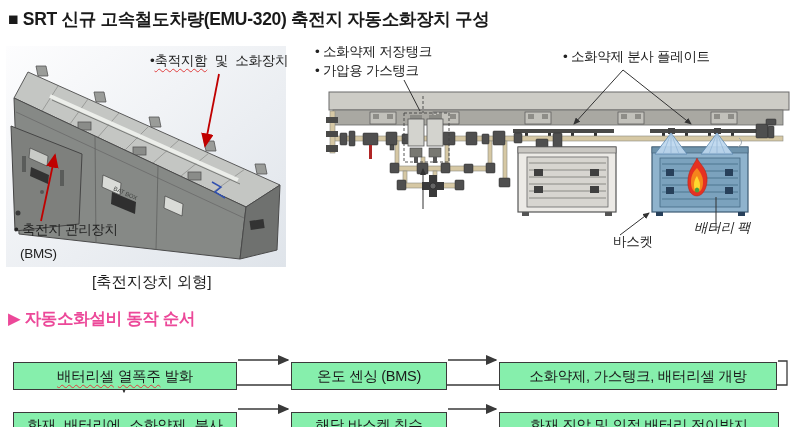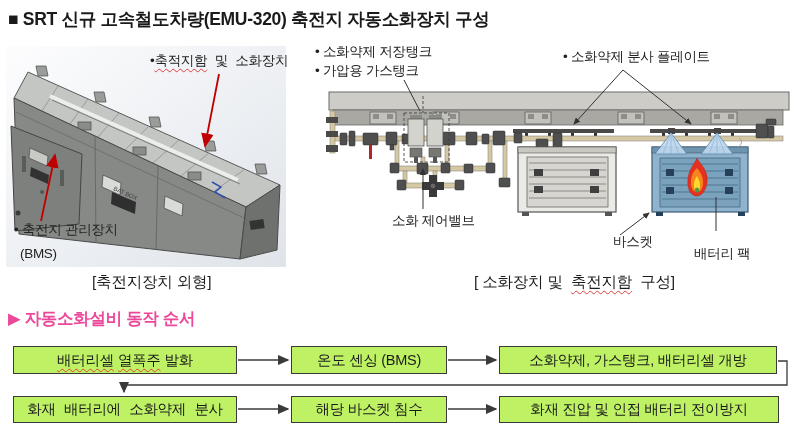--- a/index.html
+++ b/index.html
@@ -6,23 +6,23 @@
   #stage{position:relative;width:800px;height:427px;background:#ffffff;overflow:hidden;
          font-family:"Liberation Sans","DejaVu Sans",sans-serif;color:#1f1f1f;}
   .abs{position:absolute;}
   #title{left:8px;top:7px;font-size:17.5px;font-weight:bold;color:#1a1a1a;letter-spacing:-0.3px;white-space:nowrap;}
   .lbl{font-size:13.5px;color:#222;white-space:nowrap;letter-spacing:-0.3px;}
   .cap{font-size:15.5px;color:#1d1d1d;white-space:nowrap;letter-spacing:-0.2px;}
   .sq{text-decoration:underline wavy #e04040;text-decoration-thickness:1px;text-underline-offset:3px;}
   .w{display:inline-block;}
   .gap{margin-left:4px;}
   #flow-heading{left:8px;top:308px;font-size:16.5px;font-weight:bold;color:#ec4899;letter-spacing:-0.3px;}
-  .step{position:absolute;border:1.5px solid #3a3a3a;background:#bef264;display:flex;
+  .step{position:absolute;border:1.5px solid #3a3a3a;background:#86efac;display:flex;
         align-items:center;justify-content:center;font-size:14.5px;color:#1b1b1b;
-        letter-spacing:-0.3px;white-space:nowrap;box-sizing:border-box;}
+        letter-spacing:-0.3px;white-space:nowrap;box-sizing:border-box;margin-top:16px;}
   #gfx{position:absolute;left:0;top:0;}
 </style>
 </head>
 <body>
 
 <div id="stage">
 
 <svg id="gfx" width="800" height="427" viewBox="0 0 800 427">
   <defs>
     <linearGradient id="lbg" x1="0" y1="0" x2="1" y2="1">
@@ -303,28 +303,22 @@
   <span class="w gap">및</span>
   <span class="w gap">소화장치</span>
 </div>
 <div class="abs lbl" style="left:14px;top:221px;">• 축전지 관리장치</div>
 <div class="abs lbl" style="left:20px;top:246px;">(BMS)</div>
 <div class="abs cap" style="left:92px;top:272px;">[축전지장치 외형]</div>
 
 <div class="abs lbl" style="left:315px;top:43px;">• 소화약제 저장탱크</div>
 <div class="abs lbl" style="left:315px;top:62px;">• 가압용 가스탱크</div>
 <div class="abs lbl" style="left:563px;top:48px;">• 소화약제 분사 플레이트</div>
-<div class="abs lbl" style="left:392px;top:212px;">소화 제어밸브</div>
 <div class="abs lbl" style="left:613px;top:233px;">바스켓</div>
-<div class="abs lbl" style="left:694px;top:245px;">배터리 팩</div>
-<div class="abs cap" style="left:474px;top:272px;">
-  <span class="w">[ 소화장치 및</span>
-  <span class="w gap sq">축전지함</span>
-  <span class="w gap">구성]</span>
-</div>
+<div class="abs lbl" style="left:694px;top:219px;font-style:italic;">배터리 팩</div>
 
 <div id="flow-heading" class="abs">▶ 자동소화설비 동작 순서</div>
 
 <div class="step" style="left:13px;top:346px;width:224px;height:28px;">
   <span class="w sq">배터리셀</span>
   <span class="w gap sq">열폭주</span>
   <span class="w gap">발화</span>
 </div>
 <div class="step" style="left:291px;top:346px;width:156px;height:28px;">온도 센싱 (BMS)</div>
 <div class="step" style="left:499px;top:346px;width:278px;height:28px;">소화약제, 가스탱크, 배터리셀 개방</div>

